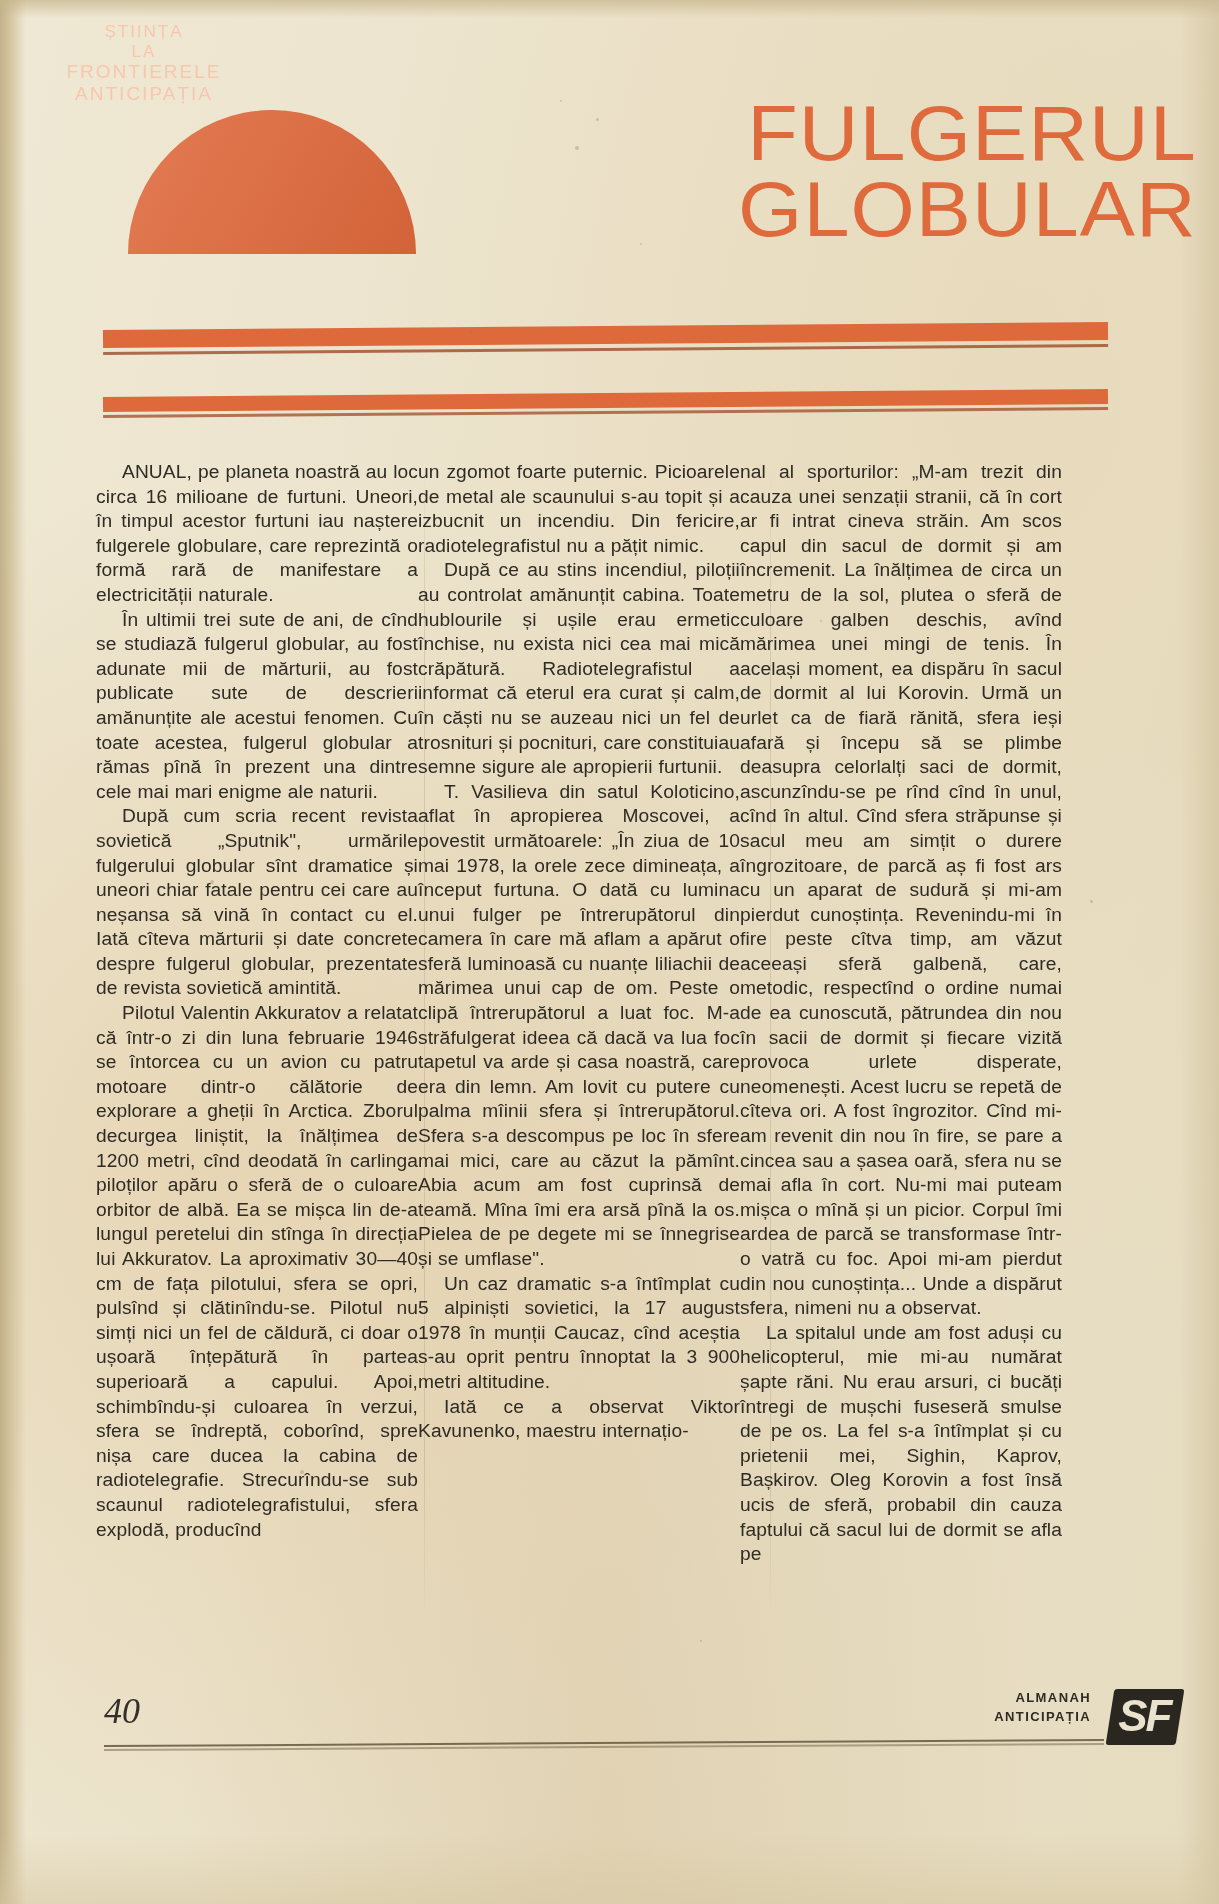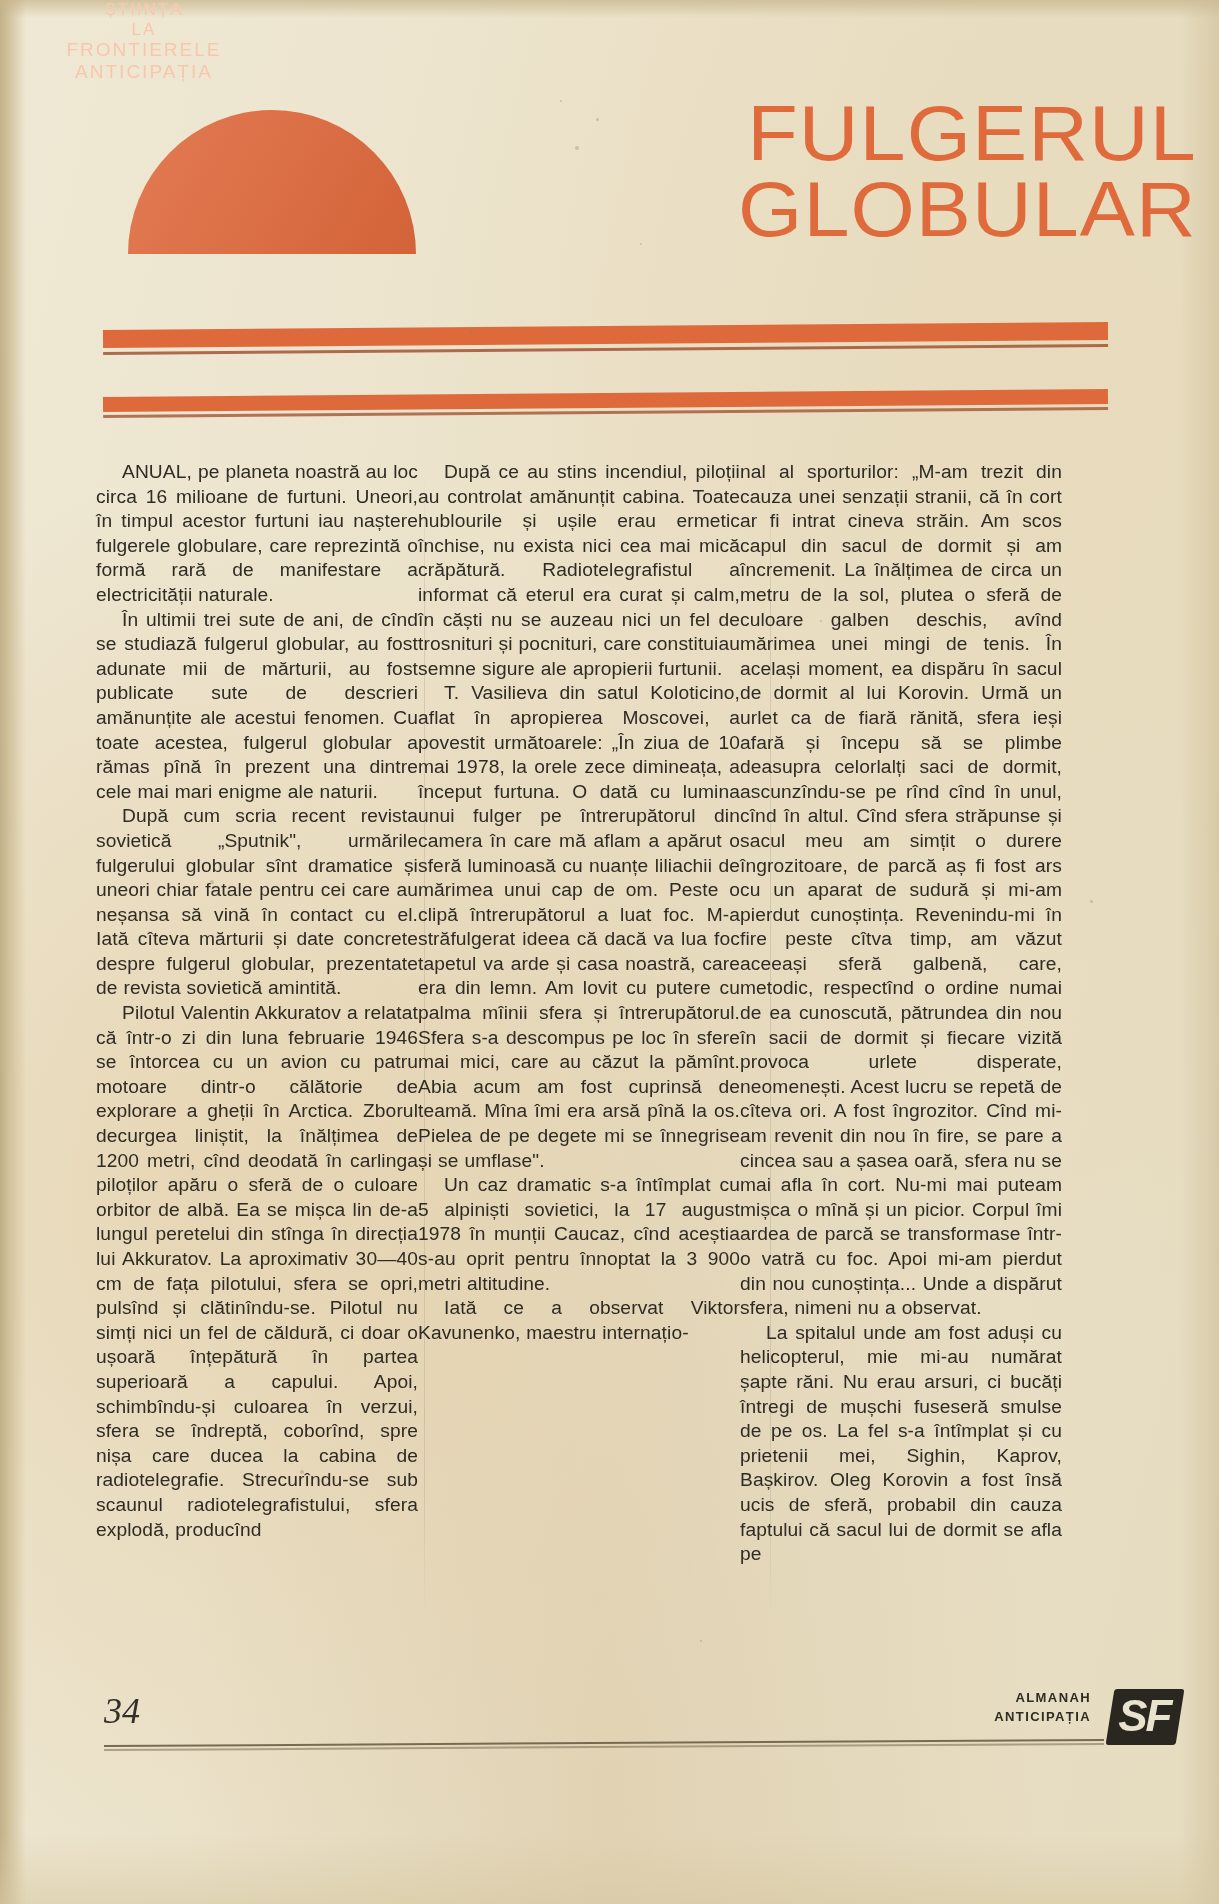--- a/index.html
+++ b/index.html
@@ -52,21 +52,21 @@
     border-radius:144px 144px 0 0;
     overflow:hidden;
   }
   .logo-dome .sheen{
     position:absolute;inset:0;
     background:linear-gradient(120deg,rgba(255,255,255,.12),rgba(0,0,0,.06));
   }
   .logo-text{
     position:absolute;left:0;top:0;width:288px;height:170px;
     display:flex;flex-direction:column;align-items:center;justify-content:flex-start;
-    box-sizing:border-box;
+    padding-top:22px;box-sizing:border-box;
     color:#f6c7ad;
     font-family:"Liberation Sans", sans-serif;
     letter-spacing:2.0px;
     text-shadow:0 0 1px rgba(255,230,215,.7);
   }
   .logo-text span{display:block;line-height:1.16;white-space:nowrap;}
   .lt1{font-size:17px;}
   .lt2{font-size:17px;}
   .lt3{font-size:19px;}
   .lt4{font-size:19px;}
@@ -223,32 +223,33 @@
   <div class="sep sep2"></div>
 
   <div class="cols">
     <div class="col">
       <p>ANUAL, pe planeta noastră au loc circa 16 milioane de furtuni. Uneori, în timpul acestor furtuni iau naștere fulgerele globulare, care reprezintă o formă rară de manifestare a electricității naturale.</p>
       <p>În ultimii trei sute de ani, de cînd se studiază fulgerul globular, au fost adunate mii de mărturii, au fost publicate sute de descrieri amănunțite ale acestui fenomen. Cu toate acestea, fulgerul globular a rămas pînă în prezent una dintre cele mai mari enigme ale naturii.</p>
       <p>După cum scria recent revista sovietică „Sputnik", urmările fulgerului globular sînt dramatice și uneori chiar fatale pentru cei care au neșansa să vină în contact cu el. Iată cîteva mărturii și date concrete despre fulgerul globular, prezentate de revista sovietică amintită.</p>
       <p>Pilotul Valentin Akkuratov a relatat că într-o zi din luna februarie 1946 se întorcea cu un avion cu patru motoare dintr-o călătorie de explorare a gheții în Arctica. Zborul decurgea liniștit, la înălțimea de 1200 metri, cînd deodată în carlinga piloților apăru o sferă de o culoare orbitor de albă. Ea se mișca lin de-a lungul peretelui din stînga în direcția lui Akkuratov. La aproximativ 30—40 cm de fața pilotului, sfera se opri, pulsînd și clătinîndu-se. Pilotul nu simți nici un fel de căldură, ci doar o ușoară înțepătură în partea superioară a capului. Apoi, schimbîndu-și culoarea în verzui, sfera se îndreptă, coborînd, spre nișa care ducea la cabina de radiotelegrafie. Strecurîndu-se sub scaunul radiotelegrafistului, sfera explodă, producînd</p>
     </div>
     <div class="col">
+      <p class="noind">un zgomot foarte puternic. Picioarele de metal ale scaunului s-au topit și a izbucnit un incendiu. Din fericire, radiotelegrafistul nu a pățit nimic.</p>
       <p>După ce au stins incendiul, piloții au controlat amănunțit cabina. Toate hublourile și ușile erau ermetic închise, nu exista nici cea mai mică crăpătură. Radiotelegrafistul a informat că eterul era curat și calm, în căști nu se auzeau nici un fel de trosnituri și pocnituri, care constituiau semne sigure ale apropierii furtunii.</p>
       <p>T. Vasilieva din satul Koloticino, aflat în apropierea Moscovei, a povestit următoarele: „În ziua de 10 mai 1978, la orele zece dimineața, a început furtuna. O dată cu lumina unui fulger pe întrerupătorul din camera în care mă aflam a apărut o sferă luminoasă cu nuanțe liliachii de mărimea unui cap de om. Peste o clipă întrerupătorul a luat foc. M-a străfulgerat ideea că dacă va lua foc tapetul va arde și casa noastră, care era din lemn. Am lovit cu putere cu palma mîinii sfera și întrerupătorul. Sfera s-a descompus pe loc în sfere mai mici, care au căzut la pămînt. Abia acum am fost cuprinsă de teamă. Mîna îmi era arsă pînă la os. Pielea de pe degete mi se înnegrise și se umflase".</p>
       <p>Un caz dramatic s-a întîmplat cu 5 alpiniști sovietici, la 17 august 1978 în munții Caucaz, cînd aceștia s-au oprit pentru înnoptat la 3 900 metri altitudine.</p>
       <p>Iată ce a observat Viktor Kavunenko, maestru internațio-</p>
     </div>
     <div class="col">
       <p class="noind">nal al sporturilor: „M-am trezit din cauza unei senzații stranii, că în cort ar fi intrat cineva străin. Am scos capul din sacul de dormit și am încremenit. La înălțimea de circa un metru de la sol, plutea o sferă de culoare galben deschis, avînd mărimea unei mingi de tenis. În același moment, ea dispăru în sacul de dormit al lui Korovin. Urmă un urlet ca de fiară rănită, sfera ieși afară și începu să se plimbe deasupra celorlalți saci de dormit, ascunzîndu-se pe rînd cînd în unul, cînd în altul. Cînd sfera străpunse și sacul meu am simțit o durere îngrozitoare, de parcă aș fi fost ars cu un aparat de sudură și mi-am pierdut cunoștința. Revenindu-mi în fire peste cîtva timp, am văzut aceeași sferă galbenă, care, metodic, respectînd o ordine numai de ea cunoscută, pătrundea din nou în sacii de dormit și fiecare vizită provoca urlete disperate, neomenești. Acest lucru se repetă de cîteva ori. A fost îngrozitor. Cînd mi-am revenit din nou în fire, se pare a cincea sau a șasea oară, sfera nu se mai afla în cort. Nu-mi mai puteam mișca o mînă și un picior. Corpul îmi ardea de parcă se transformase într-o vatră cu foc. Apoi mi-am pierdut din nou cunoștința... Unde a dispărut sfera, nimeni nu a observat.</p>
       <p>La spitalul unde am fost aduși cu helicopterul, mie mi-au numărat șapte răni. Nu erau arsuri, ci bucăți întregi de mușchi fuseseră smulse de pe os. La fel s-a întîmplat și cu prietenii mei, Sighin, Kaprov, Bașkirov. Oleg Korovin a fost însă ucis de sferă, probabil din cauza faptului că sacul lui de dormit se afla pe</p>
     </div>
   </div>
 
-  <div class="pageno">34</div>
+  <div class="pageno">40</div>
   <div class="footrule"></div>
 
   <div class="colophon">
     <div>ALMANAH</div>
     <div>ANTICIPAȚIA</div>
   </div>
 
   <div class="sf-logo">
     <div class="box"><span>SF</span></div>
   </div>

